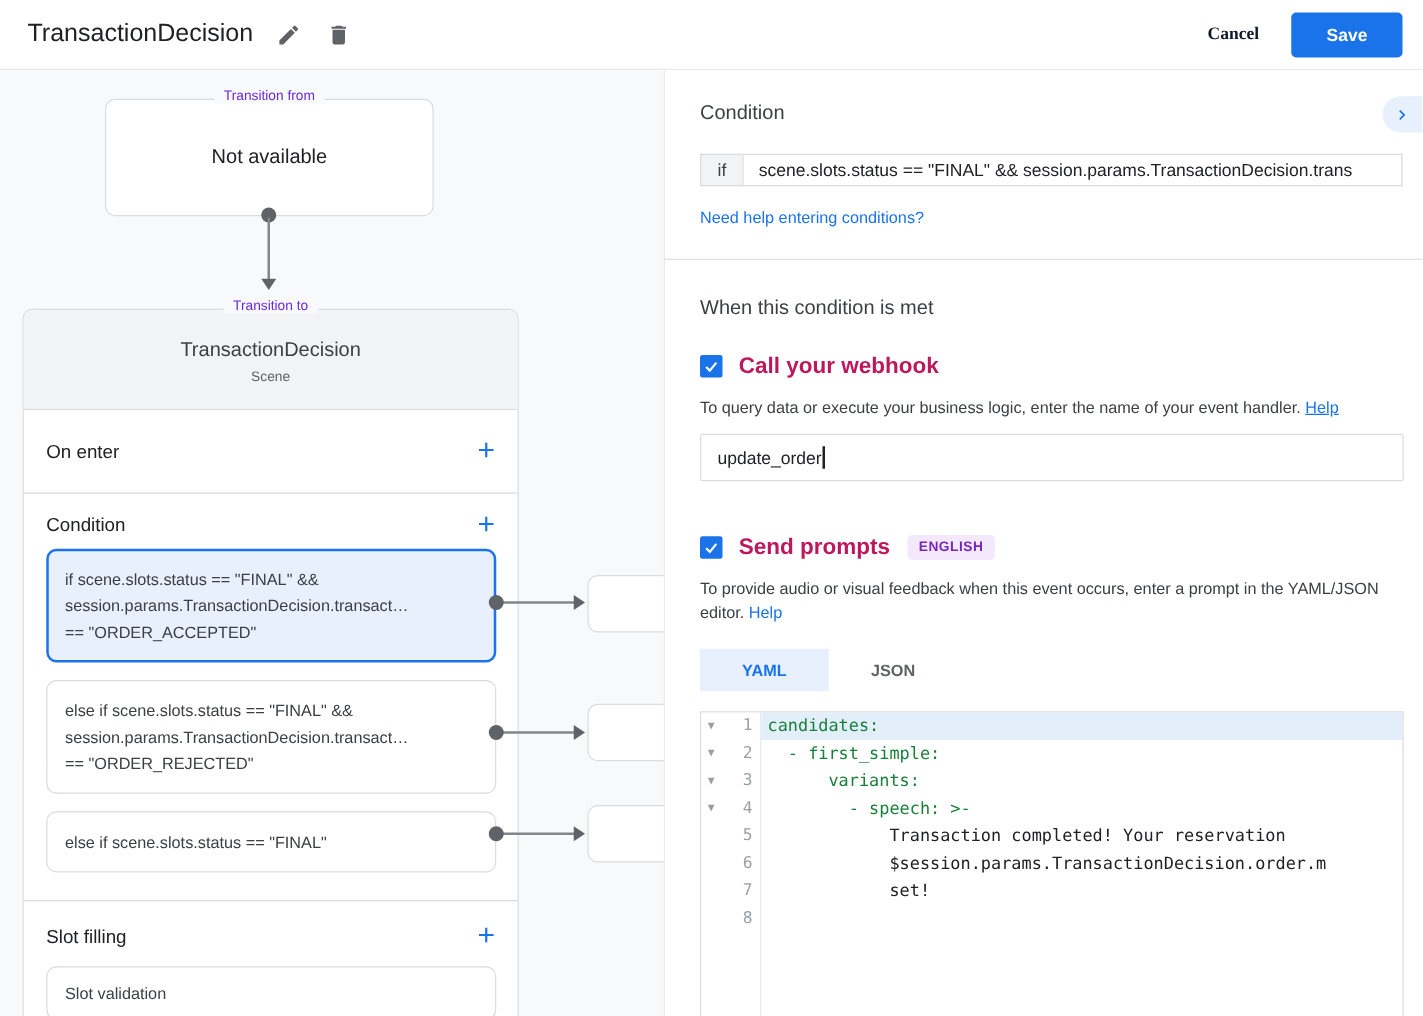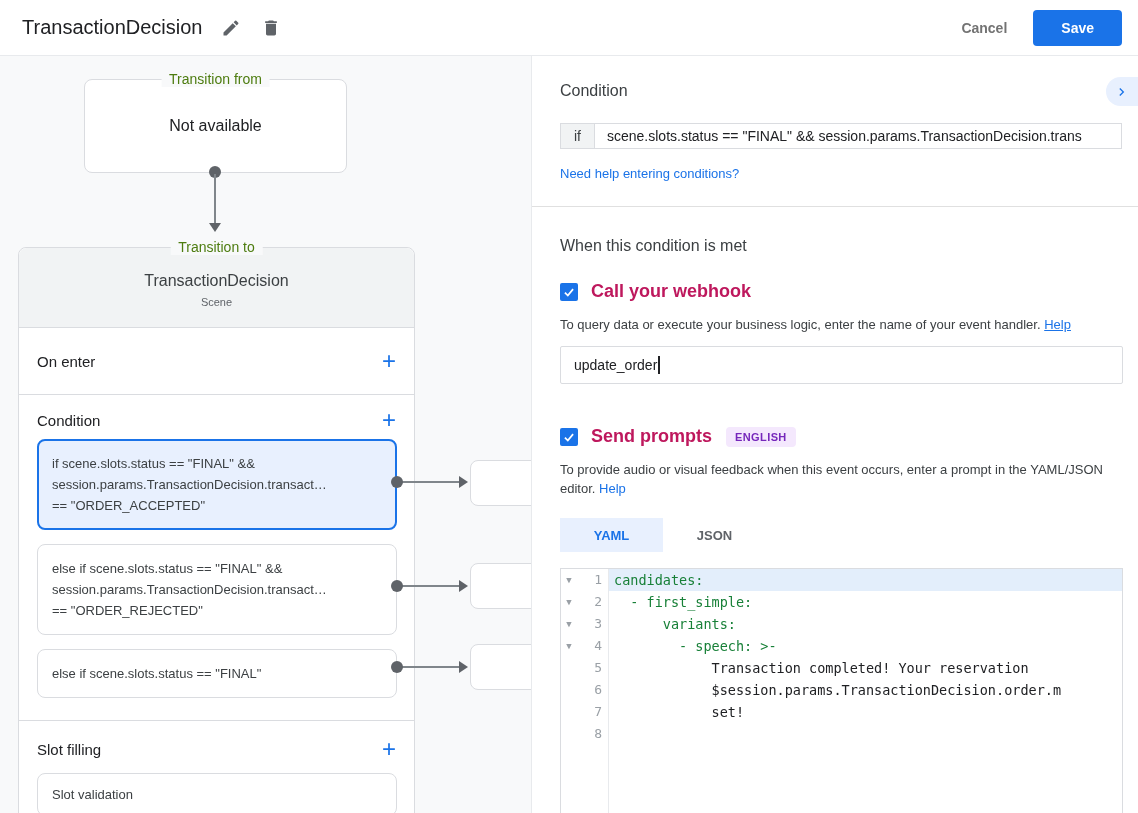--- a/index.html
+++ b/index.html
@@ -9,30 +9,30 @@
 
   
   .topbar { position:absolute; top:0; left:0; width:1138px; height:56px;
     background:#fff; border-bottom:1px solid #e8eaed; display:flex; align-items:center; z-index:5;}
   .page-title { font-size:20px; color:#202124; margin-left:22px; }
   .title-icons { display:flex; align-items:center; gap:18px; margin-left:18px; }
   .icon-btn { width:22px; height:22px; border:none; background:transparent; cursor:pointer;
     display:flex; align-items:center; justify-content:center; color:#5f6368; }
   .icon-btn svg { width:20px; height:20px; fill:#5f6368; }
   .topbar-actions { margin-left:auto; display:flex; align-items:center; gap:26px; margin-right:16px; }
-  .btn-text { border:none; background:transparent; color:#737373; font-size:14px; font-weight:bold;
-    cursor:pointer; font-family:Liberation Sans, sans-serif; }
+  .btn-text { border:none; background:transparent; color:#0f172a; font-size:14px; font-weight:bold;
+    cursor:pointer; font-family:Liberation Serif, serif; }
   .btn-filled { border:none; background:#1a73e8; color:#fff; font-size:14px; font-weight:bold;
     padding:10px 28px; border-radius:4px; cursor:pointer; font-family:inherit;text-align:right; }
 
   
   .canvas { position:absolute; top:56px; left:0; width:531px; height:757px;
     background:#f8f9fa; overflow:hidden; }
   .legend { position:absolute; top:-9px; left:50%; transform:translateX(-50%);
-    font-size:14px; color:#4d7c0f; background:#f8f9fa; padding:0 8px; white-space:nowrap; }
+    font-size:11px; color:#6d28d9; background:#f8f9fa; padding:0 8px; white-space:nowrap; }
 
   .from-box { position:absolute; left:84px; top:23px; width:263px; height:94px;
     background:#fff; border:1px solid #dadce0; border-radius:8px; }
   .from-box .not-available { position:absolute; top:50%; left:0; right:0; transform:translateY(-50%);
     text-align:center; font-size:16px; color:#202124; }
 
   .v-dot { position:absolute; left:209px; top:110px; width:12px; height:12px;
     border-radius:50%; background:#5f6368; }
   .v-line { position:absolute; left:214px; top:118px; width:2px; height:50px; background:#80868b; }
   .v-arrow { position:absolute; left:209px; top:167px; width:0; height:0;

